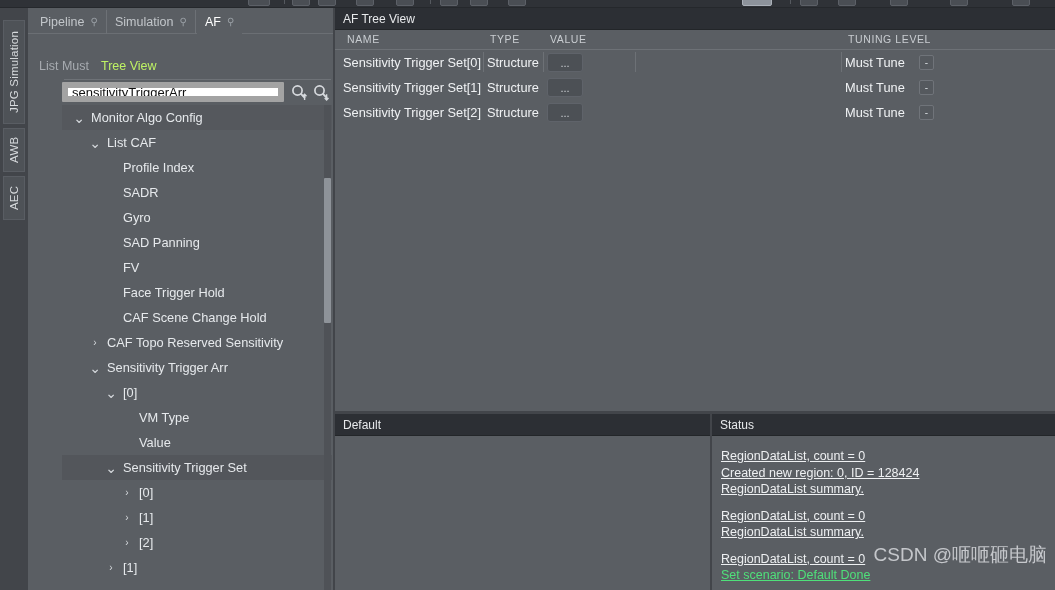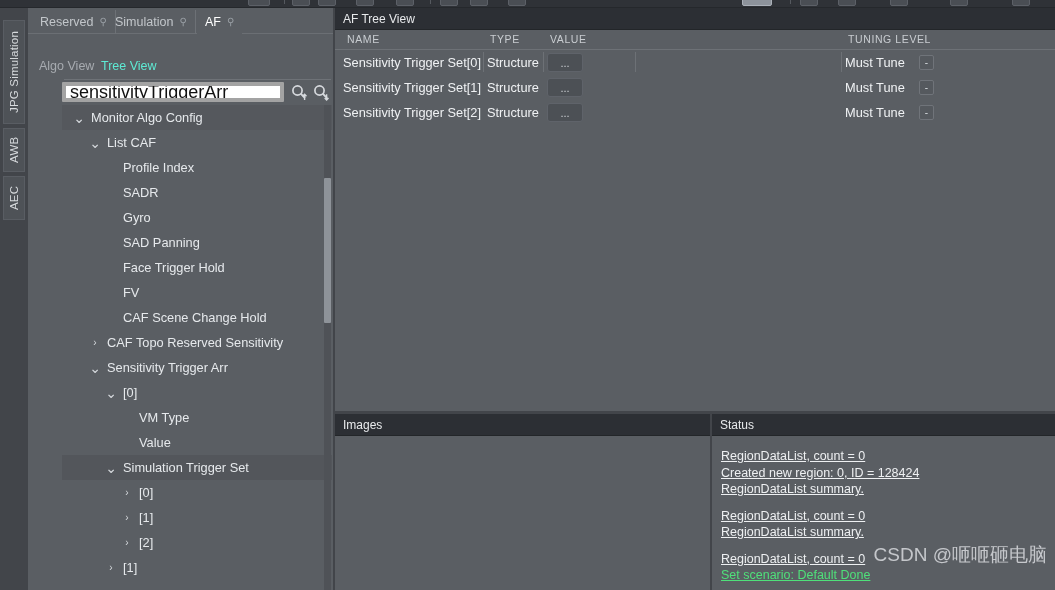--- a/index.html
+++ b/index.html
@@ -73,35 +73,35 @@
   
   #subtabs {
     position: absolute; left: 0; top: 48px; width: 305px; height: 22px;
   }
   .stab {
     position: absolute; top: 0; height: 20px;
     font-size: 12.5px; display: flex; align-items: center;
     padding: 0 7px; cursor: pointer;
   }
   .stab.inactive { color: #a7abb0; }
-  .stab.active { color: #5eead4; }
+  .stab.active { color: #bef264; }
   #subtab-underline {
     position: absolute; left: 36px; top: 71px; width: 267px; height: 1px;
     background: #6e7277;
   }
 
   
   #searchrow {
     position: absolute; left: 34px; top: 74px; width: 270px; height: 22px;
   }
   #search-input {
     position: absolute; left: 0; top: 0; width: 222px; height: 20px;
-    background: #ffffff; border: 4px solid #a3a3a3; border-radius: 1px;
+    background: #ffffff; border: 6px solid #a3a3a3; border-radius: 1px;
     font-family: "Liberation Sans", sans-serif;
-    font-size: 18px; color: #111; padding: 0 4px;
+    font-size: 13px; color: #111; padding: 0 4px;
     outline: none;
   }
   .findicon {
     position: absolute; top: 1px; width: 19px; height: 19px; cursor: pointer;
   }
 
   
   #treewrap {
     position: absolute; left: 34px; top: 97px; width: 270px; height: 493px;
     overflow: hidden; background: #5a5e63;
@@ -248,36 +248,36 @@
   </div>
   <div class="vtab" style="top:168px;height:44px">
     <span>AEC</span>
   </div>
 </div>
 
 <div id="leftdock">
 
   <div id="tabbar">
     <div class="dtab" style="left:4px">
-      <span>Reserved</span>
+      <span>Pipeline</span>
       <span class="pin">⚲</span>
     </div>
     <div class="dtab" style="left:79px">
       <span>Simulation</span>
       <span class="pin">⚲</span>
     </div>
     <div class="dtab active" style="left:169px;border-right:none">
       <span>AF</span>
       <span class="pin">⚲</span>
     </div>
   </div>
 
   <div id="subtabs">
     <div class="stab inactive" style="left:4px">
-      <span>Algo View</span>
+      <span>List Must</span>
     </div>
     <div class="stab active" style="left:66px">
       <span>Tree View</span>
     </div>
   </div>
   <div id="subtab-underline"></div>
 
   <div id="searchrow">
     <input id="search-input" type="text" value="sensitivityTriggerArr" style="">
     <span class="findicon" style="left:228px">
@@ -323,26 +323,26 @@
         <span style="margin-left: 5px;">Gyro</span>
       </div>
       <div class="trow">
         <span style="display: inline-block; flex: 0 0 42px;"></span>
         <span class="twist none"></span>
         <span style="margin-left: 5px;">SAD Panning</span>
       </div>
       <div class="trow">
         <span style="display: inline-block; flex: 0 0 42px;"></span>
         <span class="twist none"></span>
+        <span style="margin-left: 5px;">FV</span>
+      </div>
+      <div class="trow">
+        <span style="display: inline-block; flex: 0 0 42px;"></span>
+        <span class="twist none"></span>
         <span style="margin-left: 5px;">Face Trigger Hold</span>
-      </div>
-      <div class="trow">
-        <span style="display: inline-block; flex: 0 0 42px;"></span>
-        <span class="twist none"></span>
-        <span style="margin-left: 5px;">FV</span>
       </div>
       <div class="trow">
         <span style="display: inline-block; flex: 0 0 42px;"></span>
         <span class="twist none"></span>
         <span style="margin-left: 5px;">CAF Scene Change Hold</span>
       </div>
       <div class="trow">
         <span style="display: inline-block; flex: 0 0 26px;"></span>
         <span class="twist">›</span>
         <span style="margin-left: 5px;">CAF Topo Reserved Sensitivity</span>
@@ -363,21 +363,21 @@
         <span style="margin-left: 5px;">VM Type</span>
       </div>
       <div class="trow">
         <span style="display: inline-block; flex: 0 0 58px;"></span>
         <span class="twist none"></span>
         <span style="margin-left: 5px;">Value</span>
       </div>
       <div class="trow sel">
         <span style="display: inline-block; flex: 0 0 42px;"></span>
         <span class="twist" style="font-size: 14px; line-height: 8px;">⌄</span>
-        <span style="margin-left: 5px;">Simulation Trigger Set</span>
+        <span style="margin-left: 5px;">Sensitivity Trigger Set</span>
       </div>
       <div class="trow">
         <span style="display: inline-block; flex: 0 0 58px;"></span>
         <span class="twist">›</span>
         <span style="margin-left: 5px;">[0]</span>
       </div>
       <div class="trow">
         <span style="display: inline-block; flex: 0 0 58px;"></span>
         <span class="twist">›</span>
         <span style="margin-left: 5px;">[1]</span>
@@ -433,21 +433,21 @@
           <span class="c-type">Structure</span>
           <span class="c-val">...</span>
           <span class="c-tune">Must Tune</span>
           <span class="c-tbtn">-</span>
         </div>
       </div>
   </div>
 
   <div id="images">
     <div class="panel-title">
-      <span>Images</span>
+      <span>Default</span>
     </div>
     <div id="images-body"></div>
   </div>
 
   <div id="status">
     <div class="panel-title">
       <span>Status</span>
     </div>
     <div id="status-body">
         <div class="logline">RegionDataList, count = 0</div>

